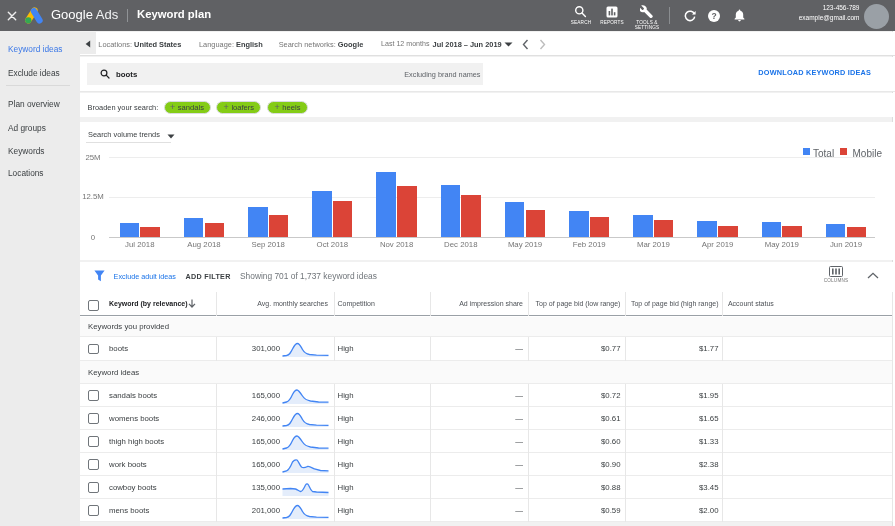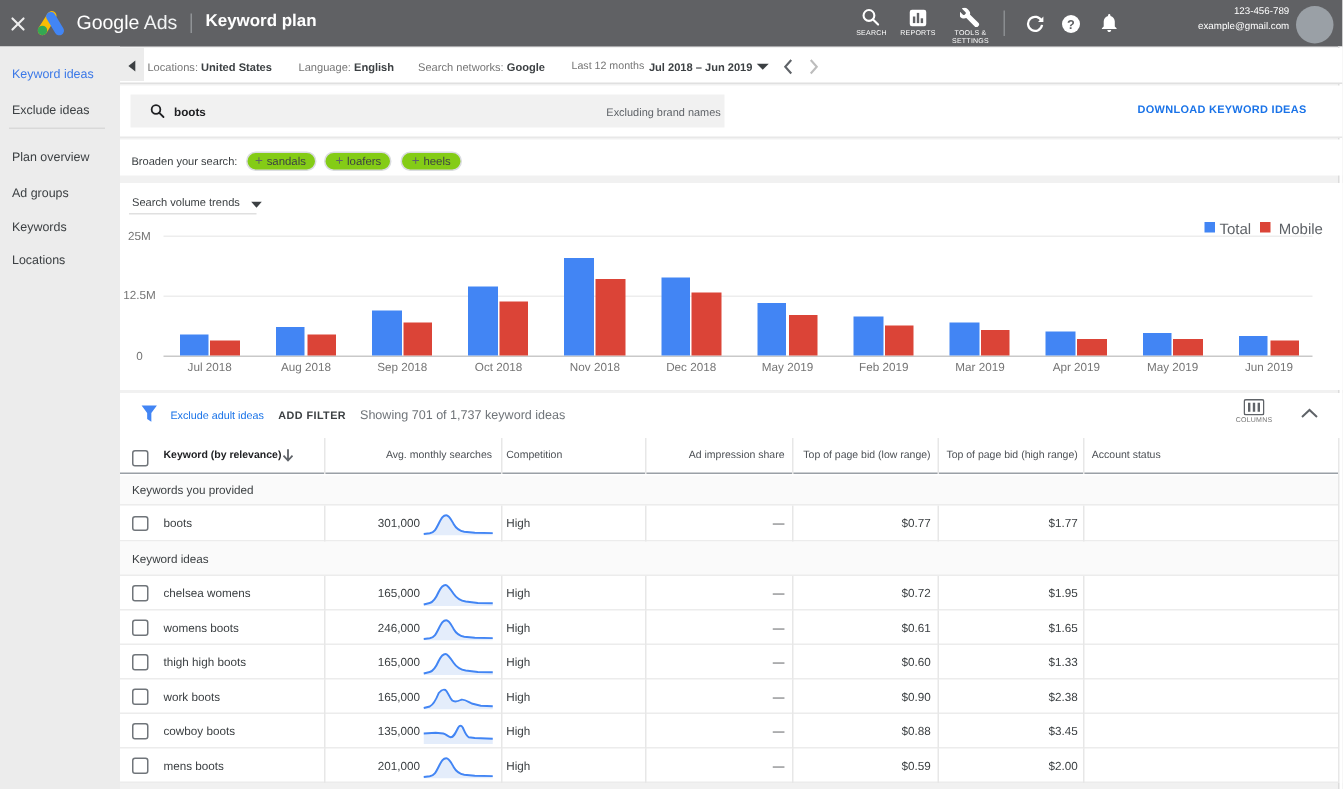--- a/index.html
+++ b/index.html
@@ -248,21 +248,21 @@
     <path d="M0,15 L4,14.5 C7,14 8,12 10,8 C12,4 13,2.5 15,2.5 C17,2.5 18,5 20,8.5 C22,12 24,13 27,13.5 L34,14.2 L46,14.4 L46,16 L0,16 Z" fill="#e4edfb" stroke="none"></path>
     <path d="M0,15 L4,14.5 C7,14 8,12 10,8 C12,4 13,2.5 15,2.5 C17,2.5 18,5 20,8.5 C22,12 24,13 27,13.5 L34,14.2 L46,14.4" fill="none" stroke="#4285f4" stroke-width="1.3"></path>
   </svg>
 <div class="cell t-dark" style="left:337.5px;top:344.0px">High</div>
 <div class="cell t-dark ra" style="left:463px;width:60px;top:344.0px">—</div>
 <div class="cell t-dark ra" style="left:560px;width:60.5px;top:344.0px">$0.77</div>
 <div class="cell t-dark ra" style="left:658px;width:60.5px;top:344.0px">$1.77</div>
 <div class="sect" style="top:361.0px;height:23.0px;line-height:23.0px">Keyword ideas</div>
 <div class="rowline" style="top:406.0px"></div>
 <div class="cb" style="left:88px;top:390.0px"></div>
-<div class="cell t-dark" style="left:109px;top:390.5px">chelsea womens</div>
+<div class="cell t-dark" style="left:109px;top:390.5px">sandals boots</div>
 <div class="cell t-dark ra" style="left:180px;width:100px;top:390.5px">165,000</div>
 <svg class="spark" style="left:282px;top:387.5px" width="47" height="16" viewBox="0 0 46 16">
     <path d="M0,15 L4,14 C6,13.5 8,11 10,6.5 C12,2.5 13,2 14.5,2 C16,2 18,5 20,8 C22,11 25,12.5 28,13 L36,14 L46,14.2 L46,16 L0,16 Z" fill="#e4edfb" stroke="none"></path>
     <path d="M0,15 L4,14 C6,13.5 8,11 10,6.5 C12,2.5 13,2 14.5,2 C16,2 18,5 20,8 C22,11 25,12.5 28,13 L36,14 L46,14.2" fill="none" stroke="#4285f4" stroke-width="1.3"></path>
   </svg>
 <div class="cell t-dark" style="left:337.5px;top:390.5px">High</div>
 <div class="cell t-dark ra" style="left:463px;width:60px;top:390.5px">—</div>
 <div class="cell t-dark ra" style="left:560px;width:60.5px;top:390.5px">$0.72</div>
 <div class="cell t-dark ra" style="left:658px;width:60.5px;top:390.5px">$1.95</div>
 <div class="rowline" style="top:429.0px"></div>

